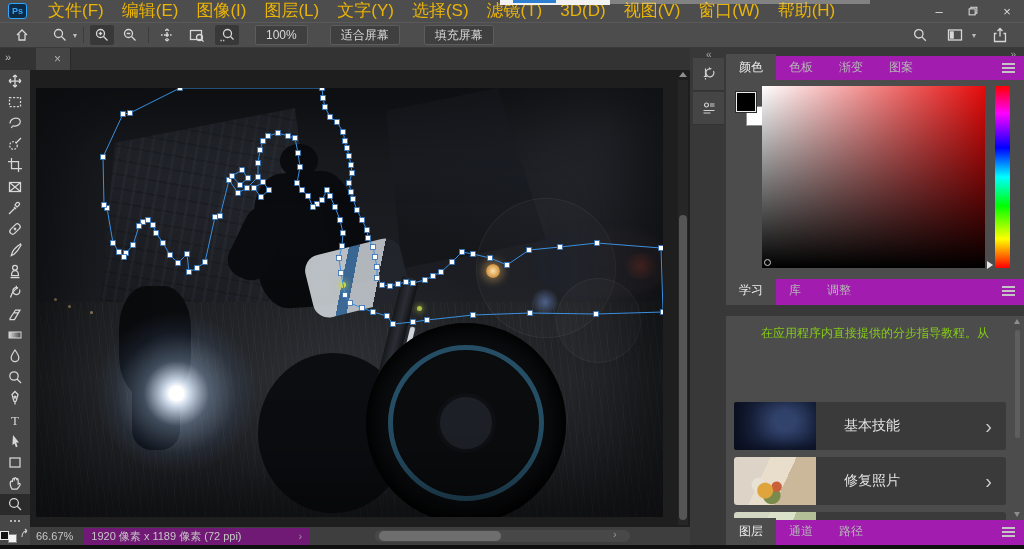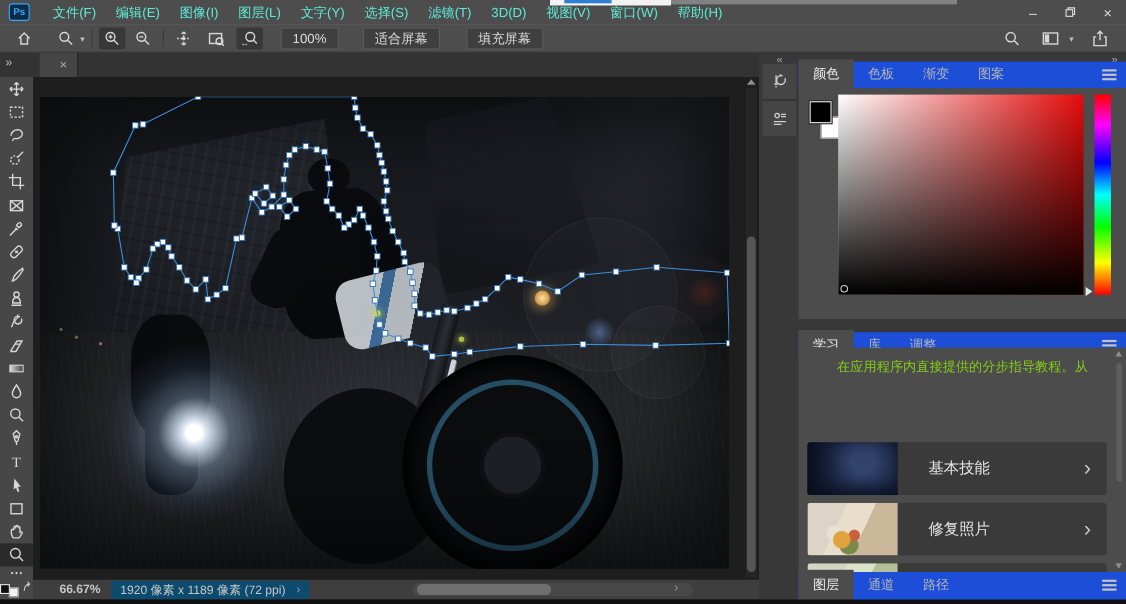--- a/index.html
+++ b/index.html
@@ -12,21 +12,21 @@
   .sliver-white { position:absolute; left:500px; top:0; width:110px; height:5px; background:#f2f2f2; z-index:60; }
   .sliver-blue  { position:absolute; left:513px; top:0; width:43px;  height:3px; background:#2f7fd0; z-index:61; }
   .sliver-gray  { position:absolute; left:610px; top:0; width:260px; height:4px; background:rgba(255,255,255,.30); z-index:60; }
 
   
   .menubar { position:absolute; left:0; top:0; width:1024px; height:22px; background:#4d4d4d;
              display:flex; align-items:center; padding-left:8px; }
   .ps-badge { width:19px; height:16px; border:1px solid #31a8ff; border-radius:3px; background:#0d2b45;
               color:#31a8ff; font-size:9px; font-weight:bold; display:flex; align-items:center;
               justify-content:center; margin-right:12px; }
-  .menu-item { padding:0 9px; color:#5eead4; font-size:12px; line-height:22px; white-space:nowrap; }
+  .menu-item { padding:0 9px; color:#eab308; font-size:17px; line-height:22px; white-space:nowrap; }
   .win-controls { margin-left:auto; display:flex; align-items:center; gap:0; }
   .win-btn { width:34px; height:22px; display:flex; align-items:center; justify-content:center;
              color:#dcdcdc; font-size:13px; }
   .win-max-svg { stroke:#dcdcdc; fill:none; stroke-width:1.2; }
 
   
   .optionsbar { position:absolute; left:0; top:22px; width:1024px; height:26px; background:#4d4d4d;
                 border-top:1px solid #5a5a5a; border-bottom:1px solid #393939;
                 display:flex; align-items:center; }
   .ob-icon { width:24px; height:20px; display:flex; align-items:center; justify-content:center; border-radius:2px; }
@@ -126,40 +126,40 @@
   #path-svg { position:absolute; left:6px; top:18px; width:627px; height:429px; z-index:10; pointer-events:none; }
 
   .v-scroll-track { position:absolute; left:648px; top:10px; width:10px; height:445px; background:#262626; }
   .v-scroll-thumb { position:absolute; left:649px; top:145px; width:8px; height:305px; background:#555555; border-radius:4px; }
   .tri-up { width:0; height:0; border-left:4px solid transparent; border-right:4px solid transparent;
             border-bottom:5px solid #8f8f8f; position:absolute; left:649px; top:2px; }
 
   
   .statusbar { position:absolute; left:30px; top:527px; width:660px; height:18px; background:#3e3e3e;
                display:flex; align-items:center; font-size:11px; color:#c6c6c6; }
-  .sb-zoom { margin-left:24px; white-space:nowrap;font-weight:bold; }
-  .sb-dims { background:#0c4a6e; padding:1px 8px; margin-left:10px; white-space:nowrap; display:flex; align-items:center; }
+  .sb-zoom { margin-left:6px; white-space:nowrap; }
+  .sb-dims { background:#701a75; padding:1px 8px; margin-left:10px; white-space:nowrap; display:flex; align-items:center;gap:47px; }
   .sb-chev { color:#9a9a9a; margin-left:10px; }
   .h-scroll-track { position:absolute; left:345px; top:3px; width:255px; height:12px; background:#484848; border-radius:6px; }
   .h-scroll-thumb { position:absolute; left:349px; top:4px; width:122px; height:10px; background:#6e6e6e; border-radius:5px; }
   .h-scroll-arrow { position:absolute; left:583px; top:1px; color:#9a9a9a; font-size:11px; }
 
   .black-bottom { position:absolute; left:0; top:545px; width:1024px; height:4px; background:#101010; z-index:50; }
 
   
   .right-dock { position:absolute; left:690px; top:48px; width:334px; height:501px; background:#383838; }
   .dock-collapse { position:absolute; left:16px; top:1px; color:#a8a8a8; font-size:10px; }
   .panel-collapse { position:absolute; right:8px; top:1px; color:#a8a8a8; font-size:10px; }
   .dock-strip { position:absolute; left:0; top:0; width:36px; height:501px; }
   .strip-btn { position:absolute; left:3px; width:31px; height:33px; background:#454545;
                border-bottom:1px solid #333; display:flex; align-items:center; justify-content:center; }
   .strip-btn svg { stroke:#cfcfcf; fill:none; stroke-width:1.2; }
 
   .main-panel { position:absolute; left:36px; top:0; width:298px; height:501px; }
-  .tabstrip { position:absolute; left:0; width:298px; height:26px; background:#1d4ed8;
+  .tabstrip { position:absolute; left:0; width:298px; height:26px; background:#a21caf;
               display:flex; align-items:flex-end; }
   .ptab { padding:5px 13px 6px 13px; font-size:12px; color:#b5b5b5; white-space:nowrap; }
   .ptab.active { background:#4c4c4c; color:#ececec; }
   .pmenu { margin-left:auto; margin-right:9px; margin-bottom:7px; width:13px; }
   .pmenu div { height:2px; background:#c4c4c4; margin-bottom:2px; }
   .pcontent { position:absolute; left:0; width:298px; background:#4c4c4c; }
 
   
   .color-content { top:32px; height:210px; }
   .fg-swatch { position:absolute; left:10px; top:12px; width:20px; height:20px; background:#000;
@@ -169,21 +169,21 @@
       background-image:linear-gradient(to bottom, rgba(0,0,0,0), #000),
                        linear-gradient(to right, #ffffff, #e60b0b); }
   .field-marker { position:absolute; left:38px; top:179px; width:7px; height:7px; border:1px solid #cfcfcf;
                   border-radius:50%; }
   .hue-marker { position:absolute; left:261px; top:181px; width:0; height:0;
       border-top:4px solid transparent; border-bottom:4px solid transparent; border-left:6px solid #e8e8e8; }
   .hue-bar { position:absolute; left:269px; top:6px; width:15px; height:182px;
       background:linear-gradient(180deg,#ff0000 0%,#ff00ff 15%,#0000ff 34%,#00ffff 50%,#00ff00 66%,#ffff00 84%,#ff0000 100%); }
 
   
-  .learn-tabstrip { top:254px; }
+  .learn-tabstrip { top:231px; }
   .learn-content { top:268px; height:204px; overflow:hidden; }
   .learn-title { text-align:center; margin-top:14px; font-size:15px; color:#ededed; }
   .learn-body { text-align:center; font-size:12px; color:#84cc16; line-height:17px; margin-top:9px; }
   .card { position:absolute; left:8px; width:272px; height:48px; background:#3a3a3a; border-radius:3px;
           display:flex; align-items:center; overflow:hidden; }
   .card-thumb { width:82px; height:48px; flex:none; }
   .thumb-room { background:radial-gradient(circle at 62% 38%, #31426b 0 18%, #1a2440 55%, #0e1426 100%);
                 box-shadow:inset 18px 0 22px -10px #0a0f1e, inset 0 -8px 14px -6px #0a0f1e; }
   .thumb-flowers { background:
       radial-gradient(circle at 38% 70%, #e0a43c 0 12%, transparent 14%),

